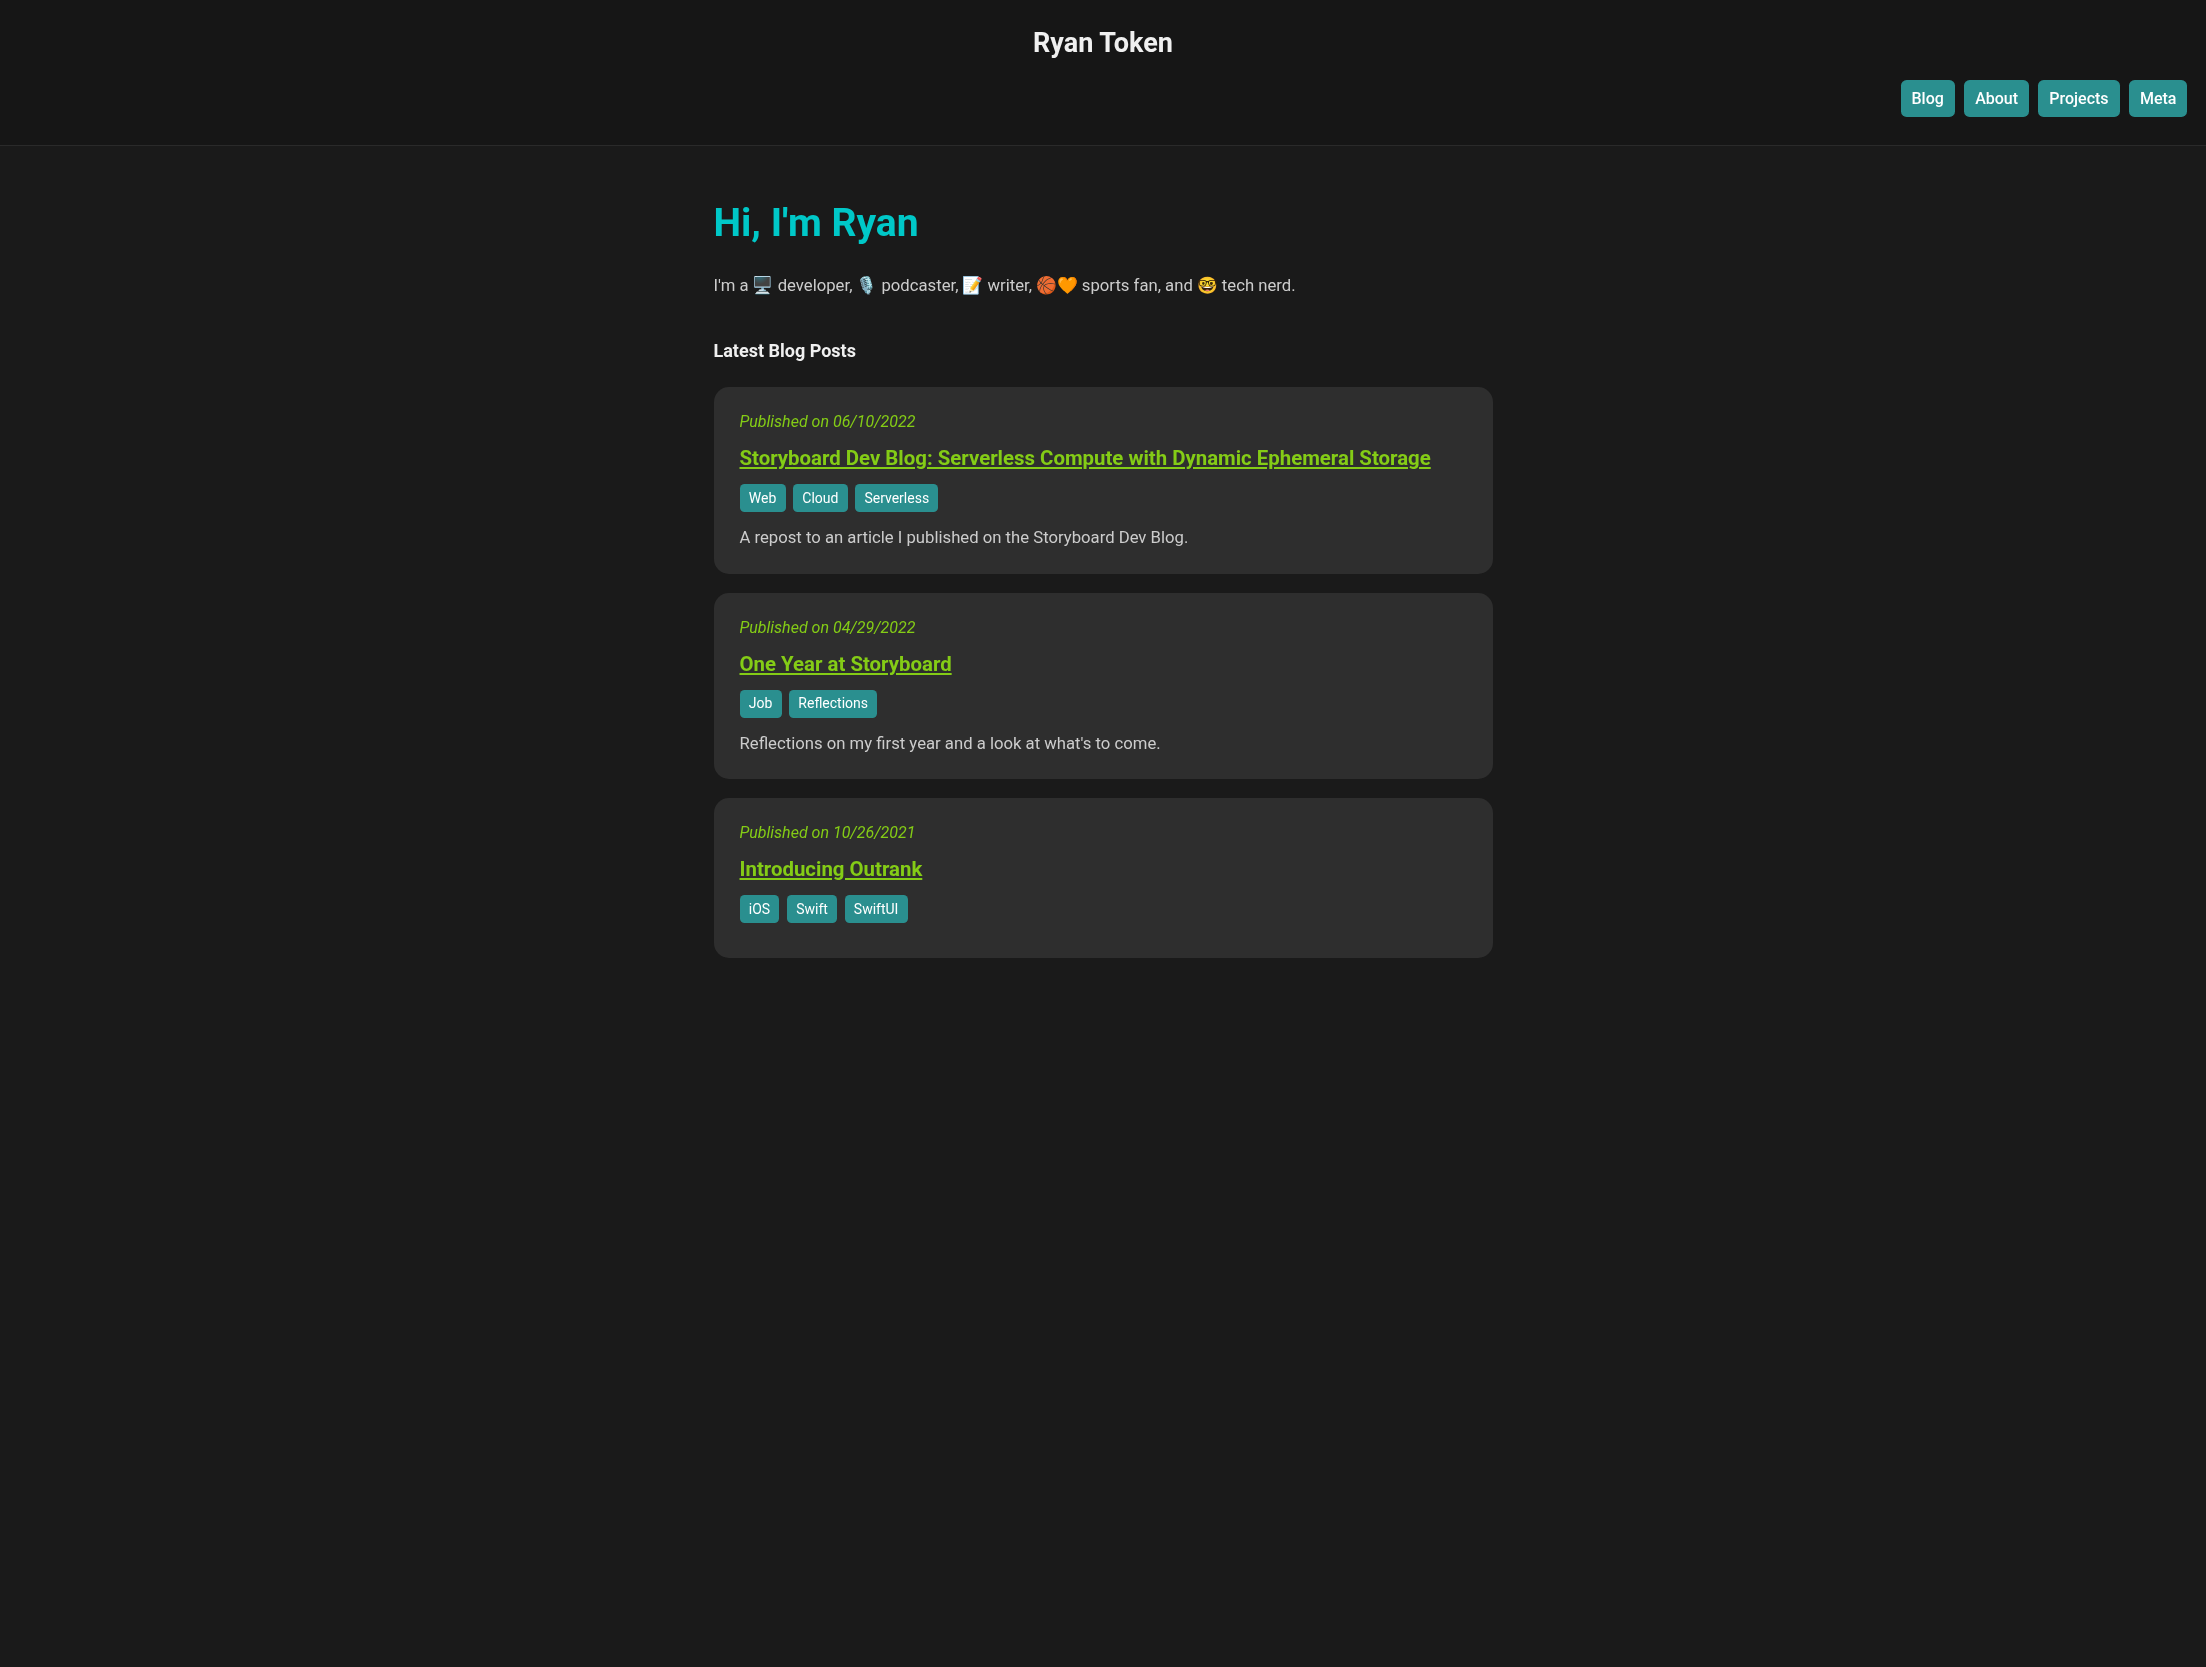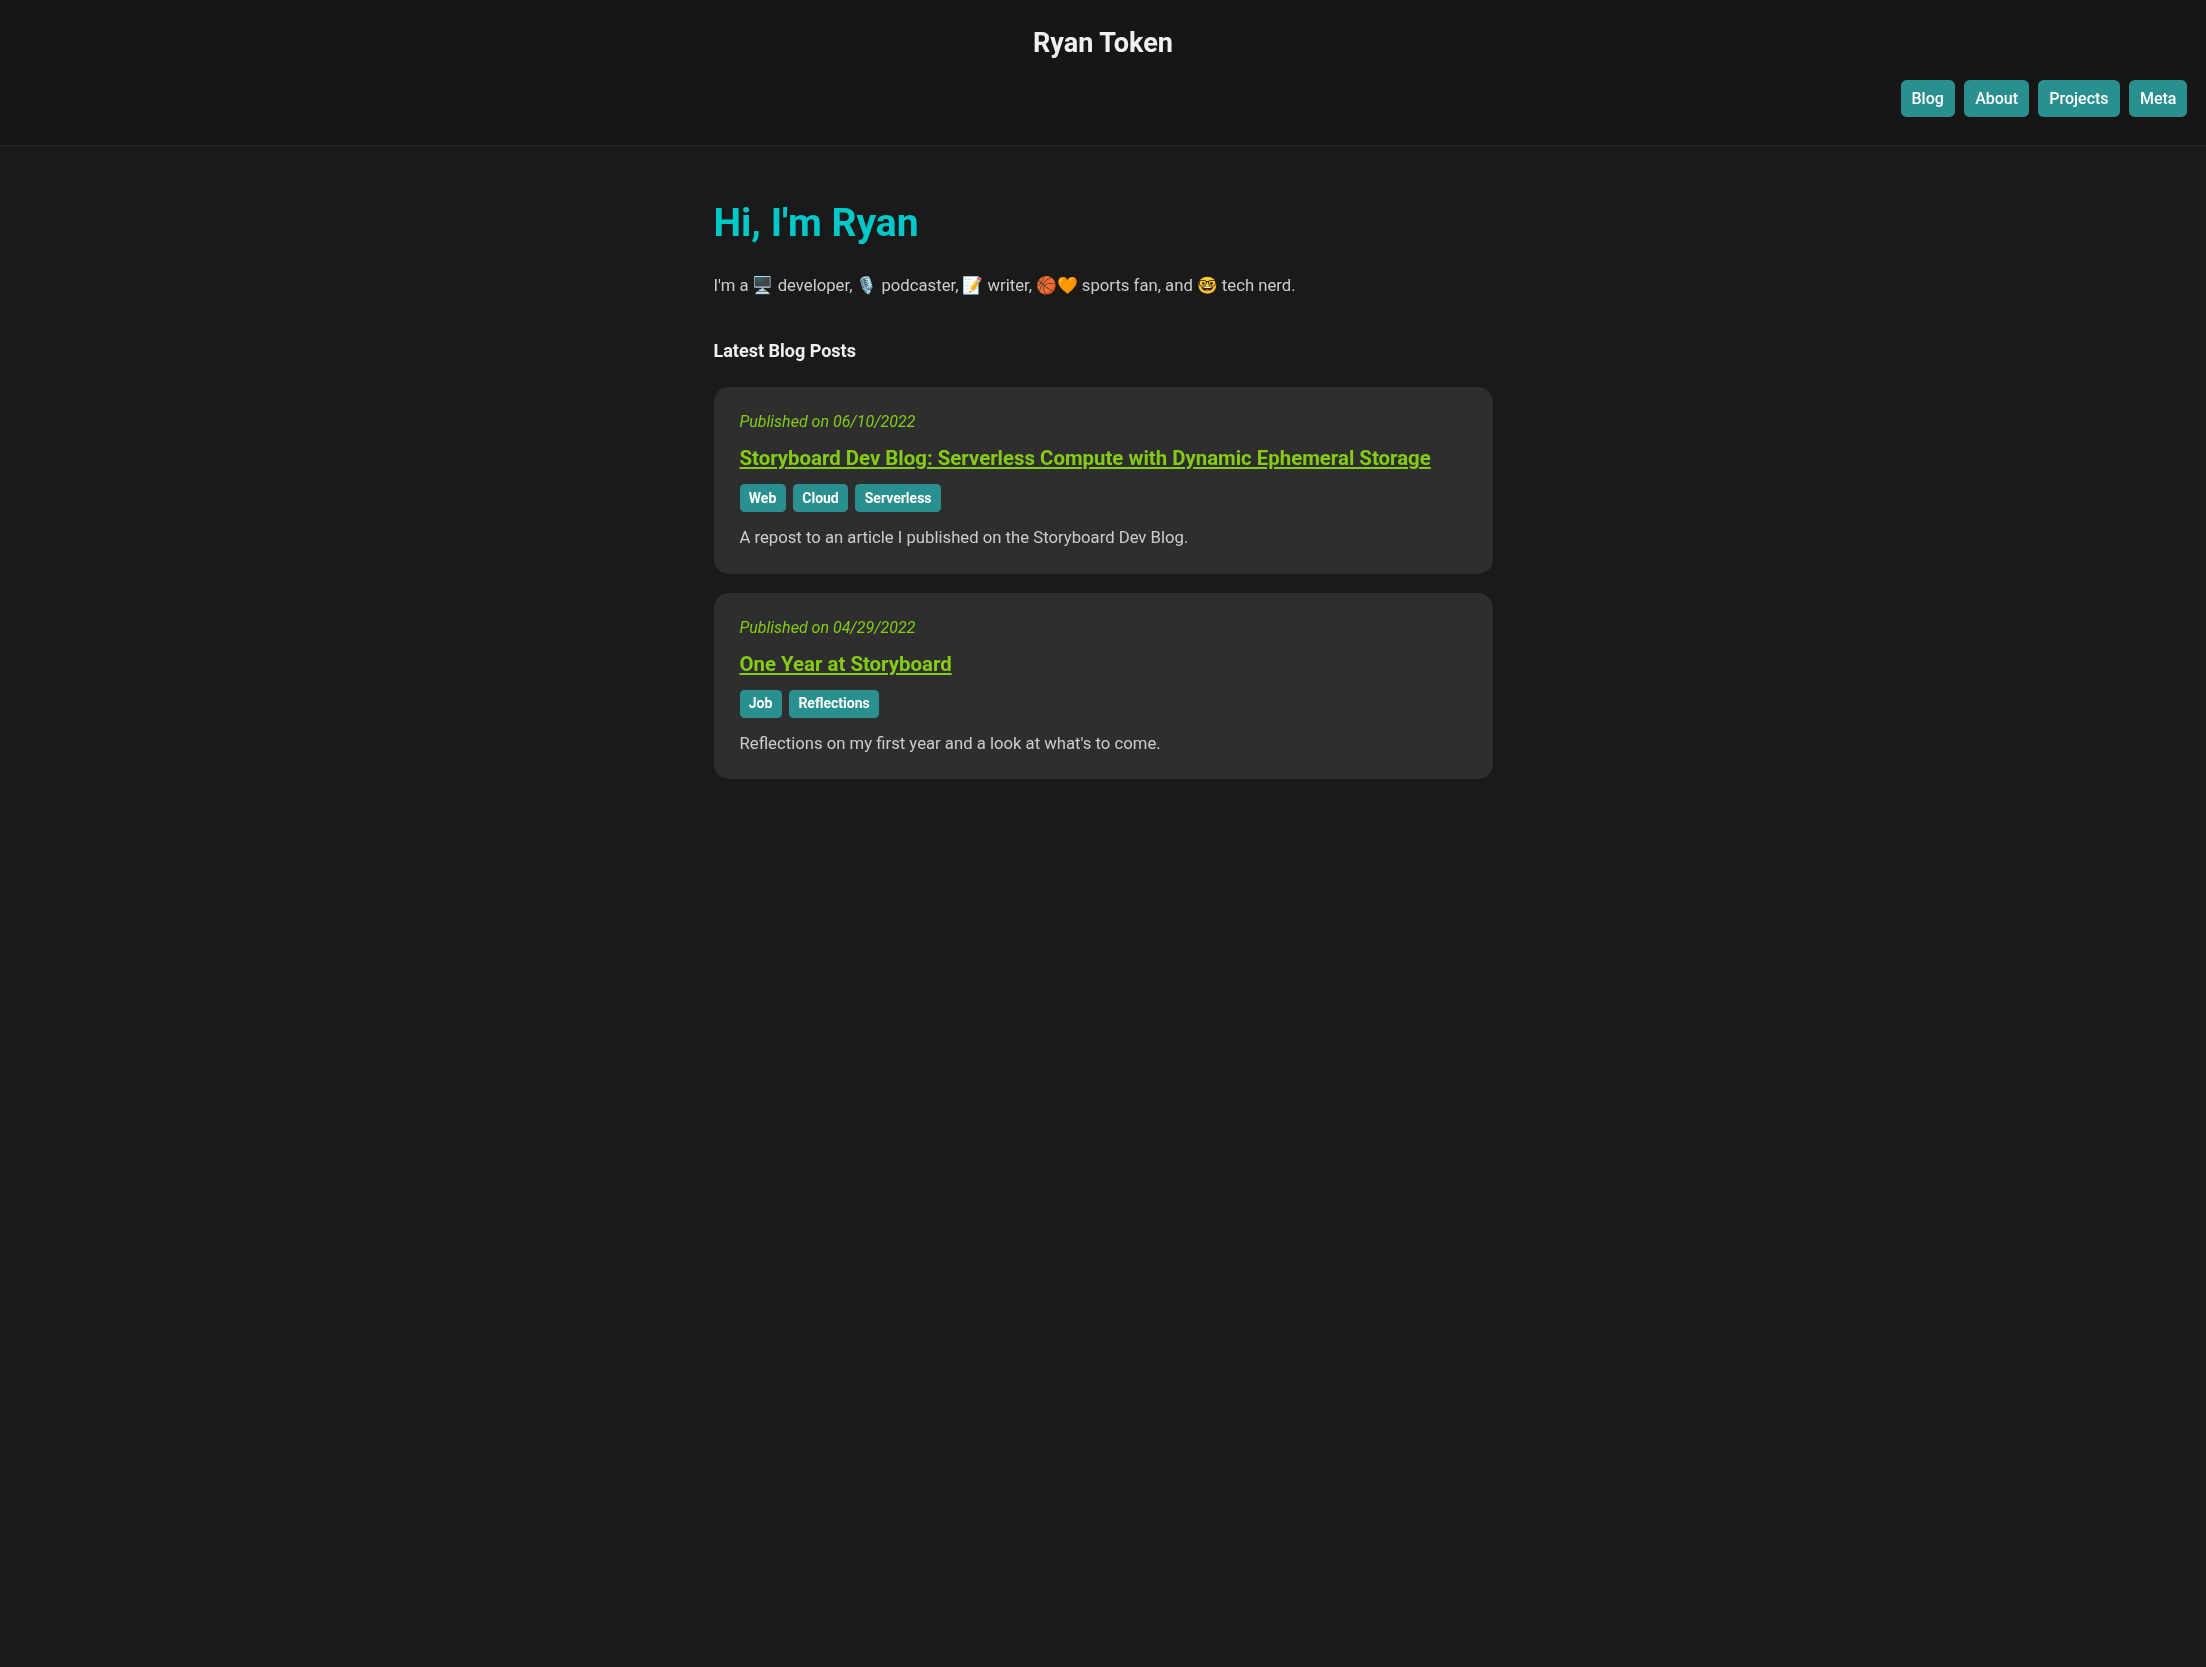--- a/index.html
+++ b/index.html
@@ -111,21 +111,20 @@
       margin-bottom: 13px;
     }
 
     .tag {
       background-color: #2a8f8f;
       color: #fff;
       padding: 2.8px 9.3px;
       border-radius: 4.6px;
       font-size: 14px;
       cursor: pointer;
-      font-weight: bold;
     }
 
     .post-excerpt {
       font-size: 16.7px;
       color: #cccccc;
     }
   </style>
 </head>
 <body>
 
@@ -158,15 +157,24 @@
       </div>
       <div class="post-card">
         <div class="post-date">Published on 04/29/2022</div>
         <div class="post-title">One Year at Storyboard</div>
         <div class="tags">
           <span class="tag">Job</span>
           <span class="tag">Reflections</span>
         </div>
         <p class="post-excerpt">Reflections on my first year and a look at what's to come.</p>
       </div>
+      <div class="post-card">
+        <div class="post-date">Published on 10/26/2021</div>
+        <div class="post-title">Introducing Outrank</div>
+        <div class="tags">
+          <span class="tag">iOS</span>
+          <span class="tag">Swift</span>
+          <span class="tag">SwiftUI</span>
+        </div>
+      </div>
     </div>
 </main>
 
 
 </body></html>

